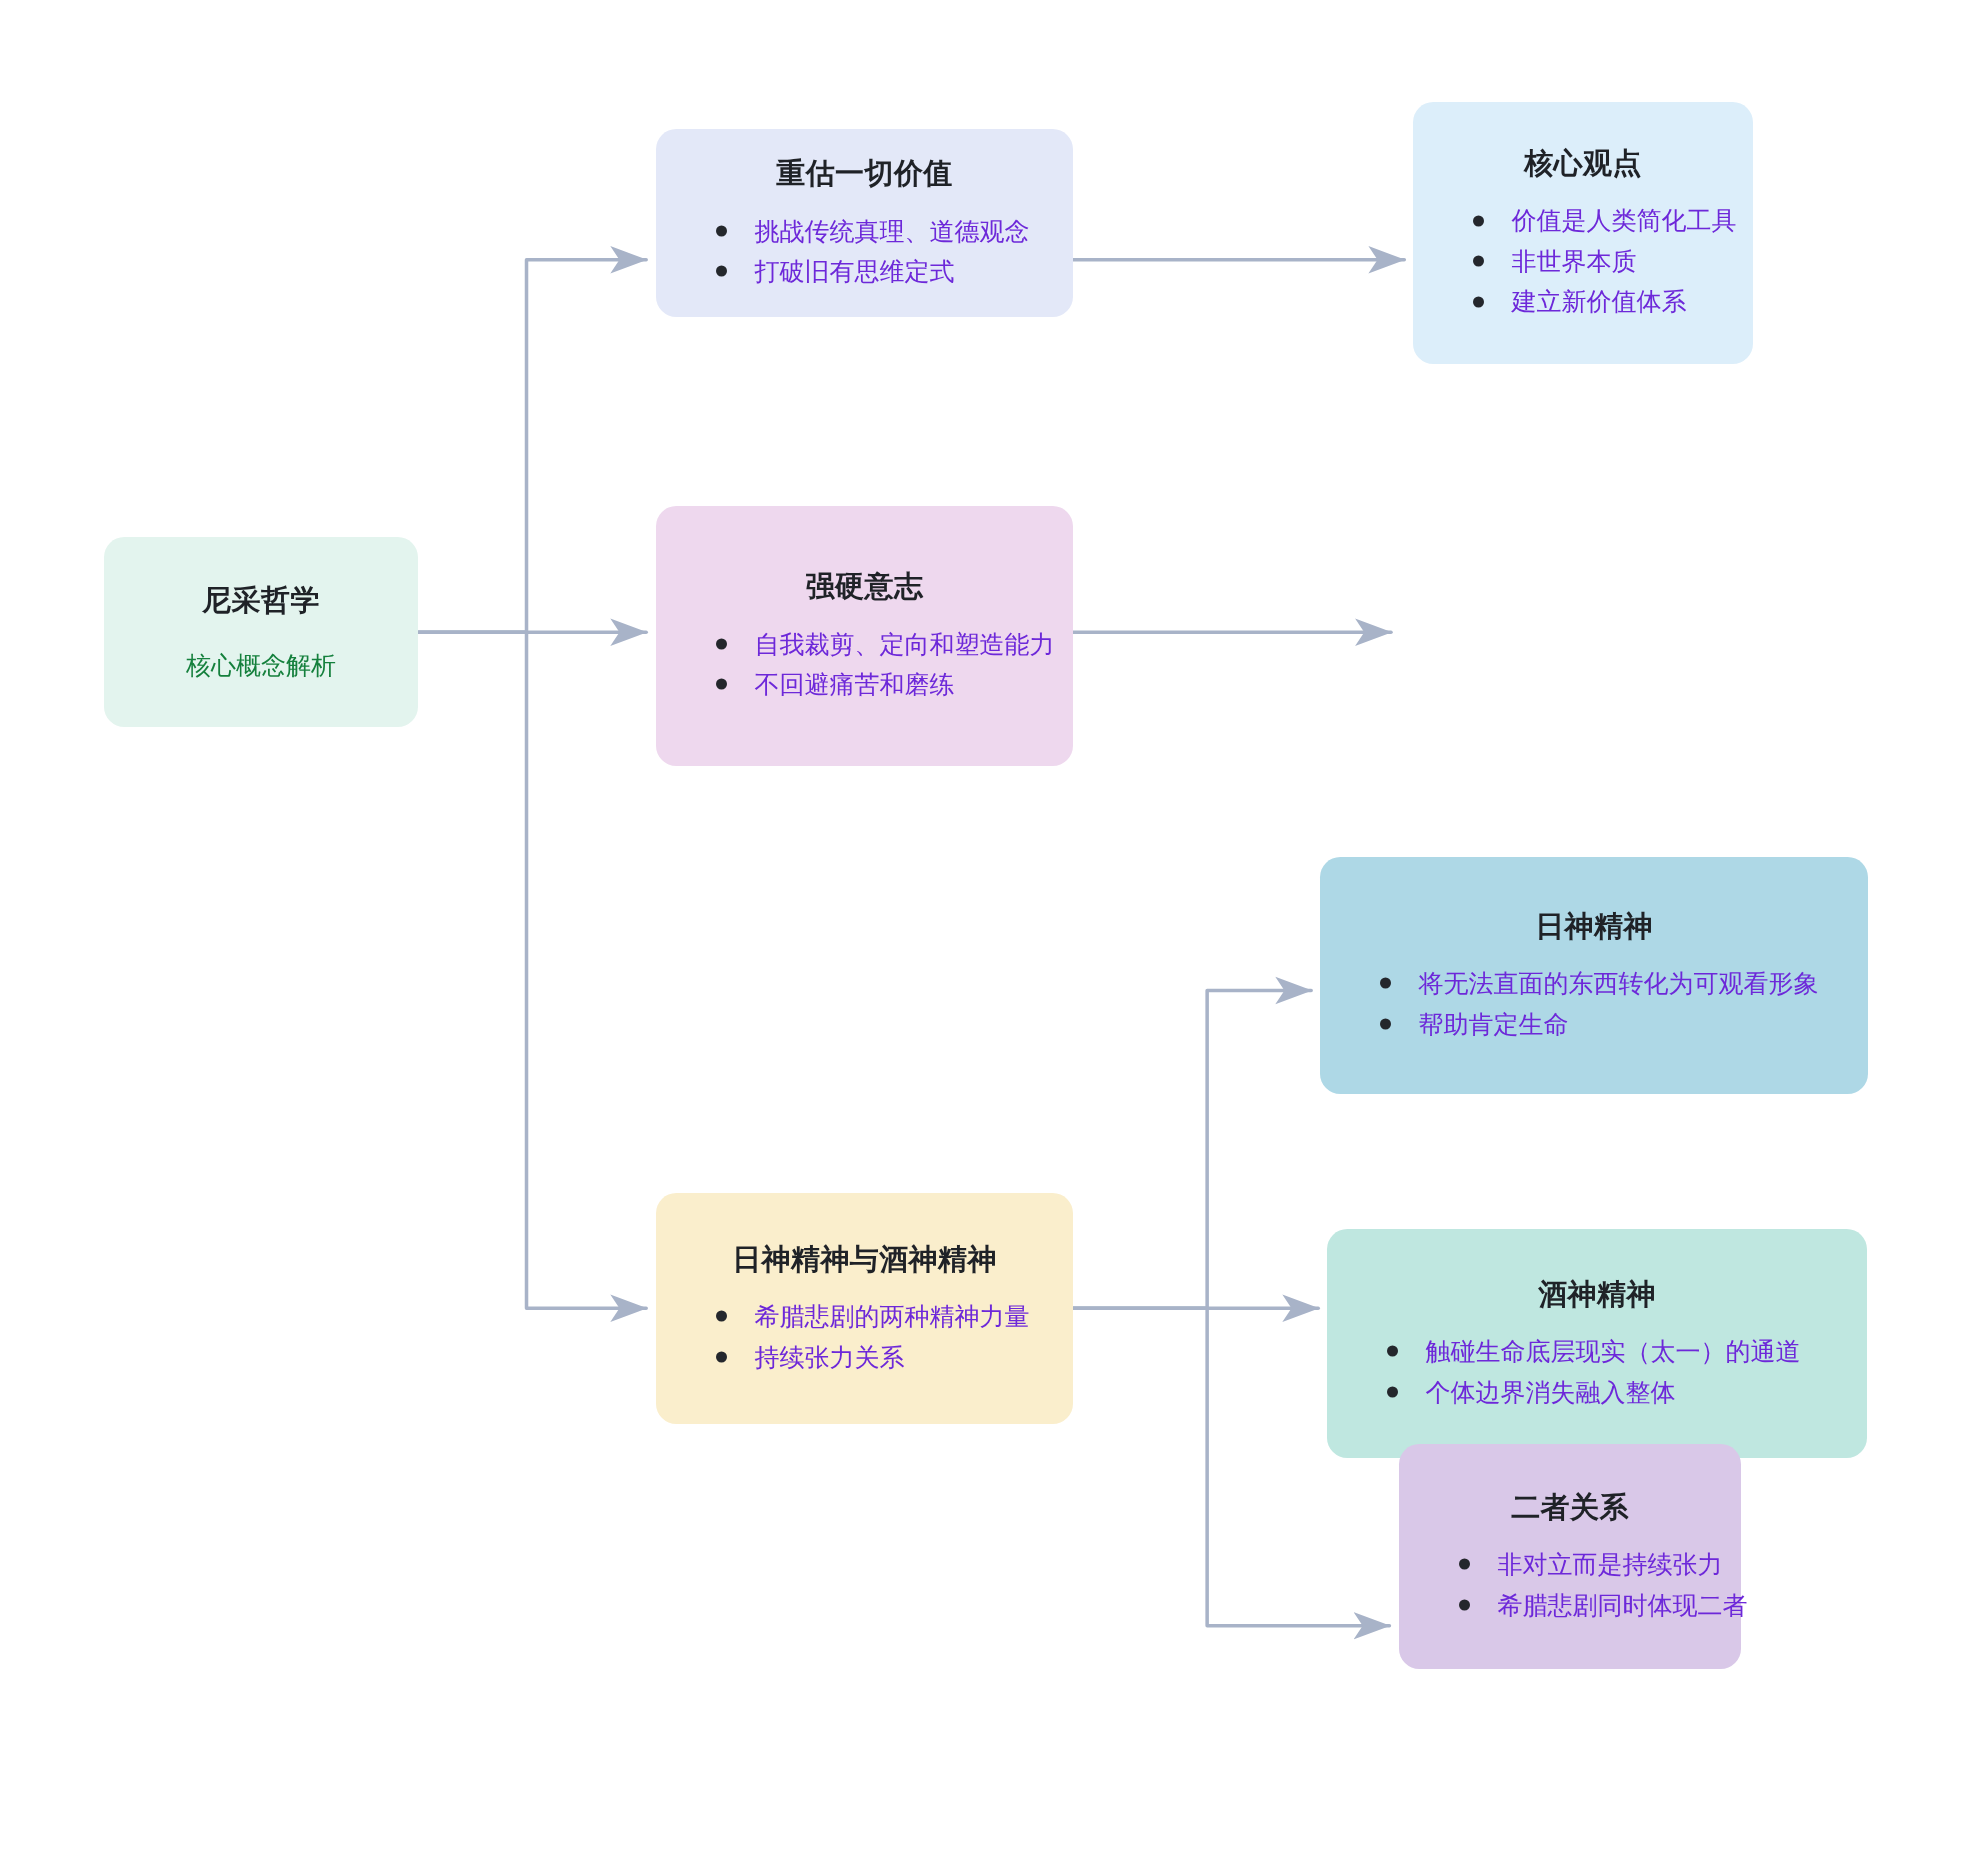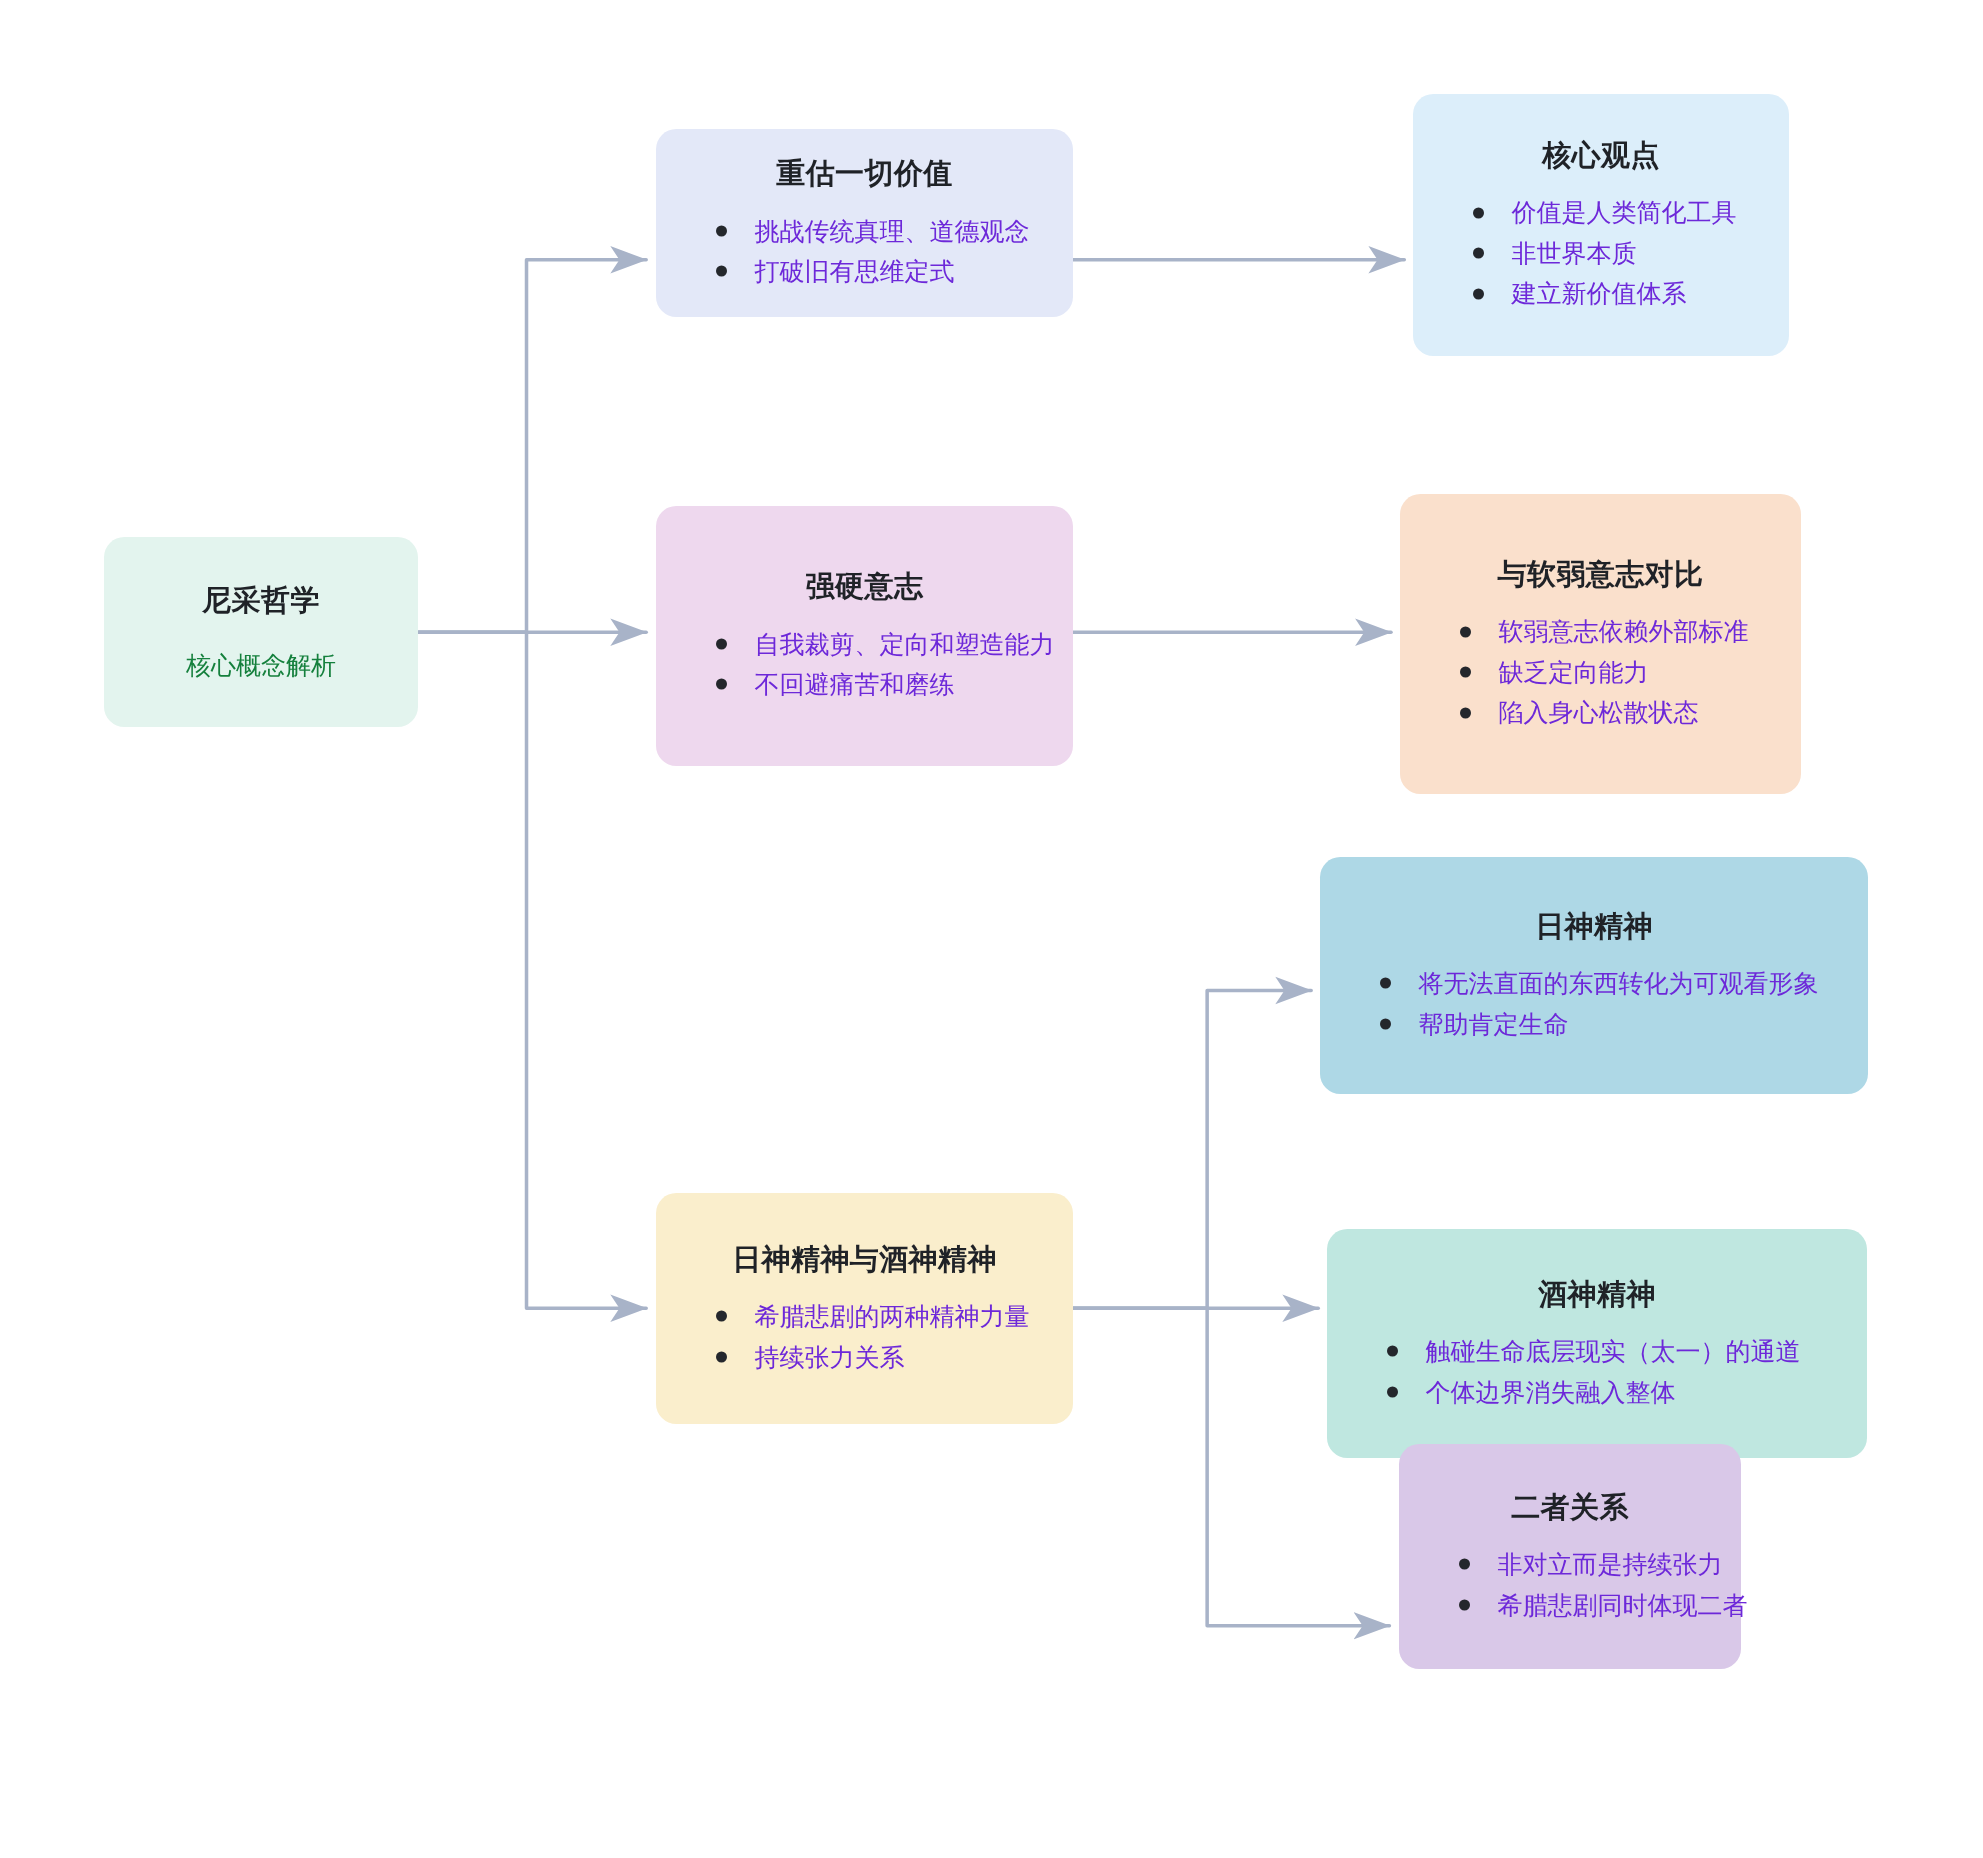--- a/index.html
+++ b/index.html
@@ -68,21 +68,21 @@
     top: 50%;
     transform: translateY(-50%);
     width: 11px;
     height: 11px;
     border-radius: 50%;
     background: #24272c;
   }
   
   #n-root     { left: 104px;  top: 537px;  width: 314px;  height: 190px; }
   #n-reval    { left: 656px;  top: 129px;  width: 417px;  height: 188px; }
-  #n-core     { left: 1413px; top: 94px;  width: 376px;  height: 262px; }
+  #n-core     { left: 1413px; top: 102px;  width: 340px;  height: 262px; }
   #n-will     { left: 656px;  top: 506px;  width: 417px;  height: 260px; }
   #n-weak     { left: 1400px; top: 494px;  width: 401px;  height: 300px; }
   #n-apdi     { left: 656px;  top: 1193px; width: 417px;  height: 231px; }
   #n-apollo   { left: 1320px; top: 857px; width: 548px;  height: 237px; }
   #n-dionysus { left: 1327px; top: 1229px; width: 540px;  height: 229px; }
   #n-relation { left: 1399px; top: 1444px; width: 342px;  height: 225px; }
 </style>
 </head>
 <body>
 
@@ -129,28 +129,20 @@
   </div>
 
   <div class="node" id="n-will" style="background: rgb(238, 216, 238);">
     <div class="node-title">强硬意志</div>
     <ul class="bullets">
       <li><span class="dot"></span><span>自我裁剪、定向和塑造能力</span></li>
       <li><span class="dot"></span><span>不回避痛苦和磨练</span></li>
     </ul>
   </div>
 
-  <div class="node" id="n-weak" style="background: rgb(250, 224, 204);">
-    <div class="node-title">与软弱意志对比</div>
-    <ul class="bullets">
-      <li><span class="dot"></span><span>软弱意志依赖外部标准</span></li>
-      <li><span class="dot"></span><span>缺乏定向能力</span></li>
-      <li><span class="dot"></span><span>陷入身心松散状态</span></li>
-    </ul>
-  </div>
 
   <div class="node" id="n-apdi" style="background: rgb(250, 238, 204);">
     <div class="node-title">日神精神与酒神精神</div>
     <ul class="bullets">
       <li><span class="dot"></span><span>希腊悲剧的两种精神力量</span></li>
       <li><span class="dot"></span><span>持续张力关系</span></li>
     </ul>
   </div>
 
   <div class="node" id="n-apollo" style="background: rgb(174, 216, 230);">

